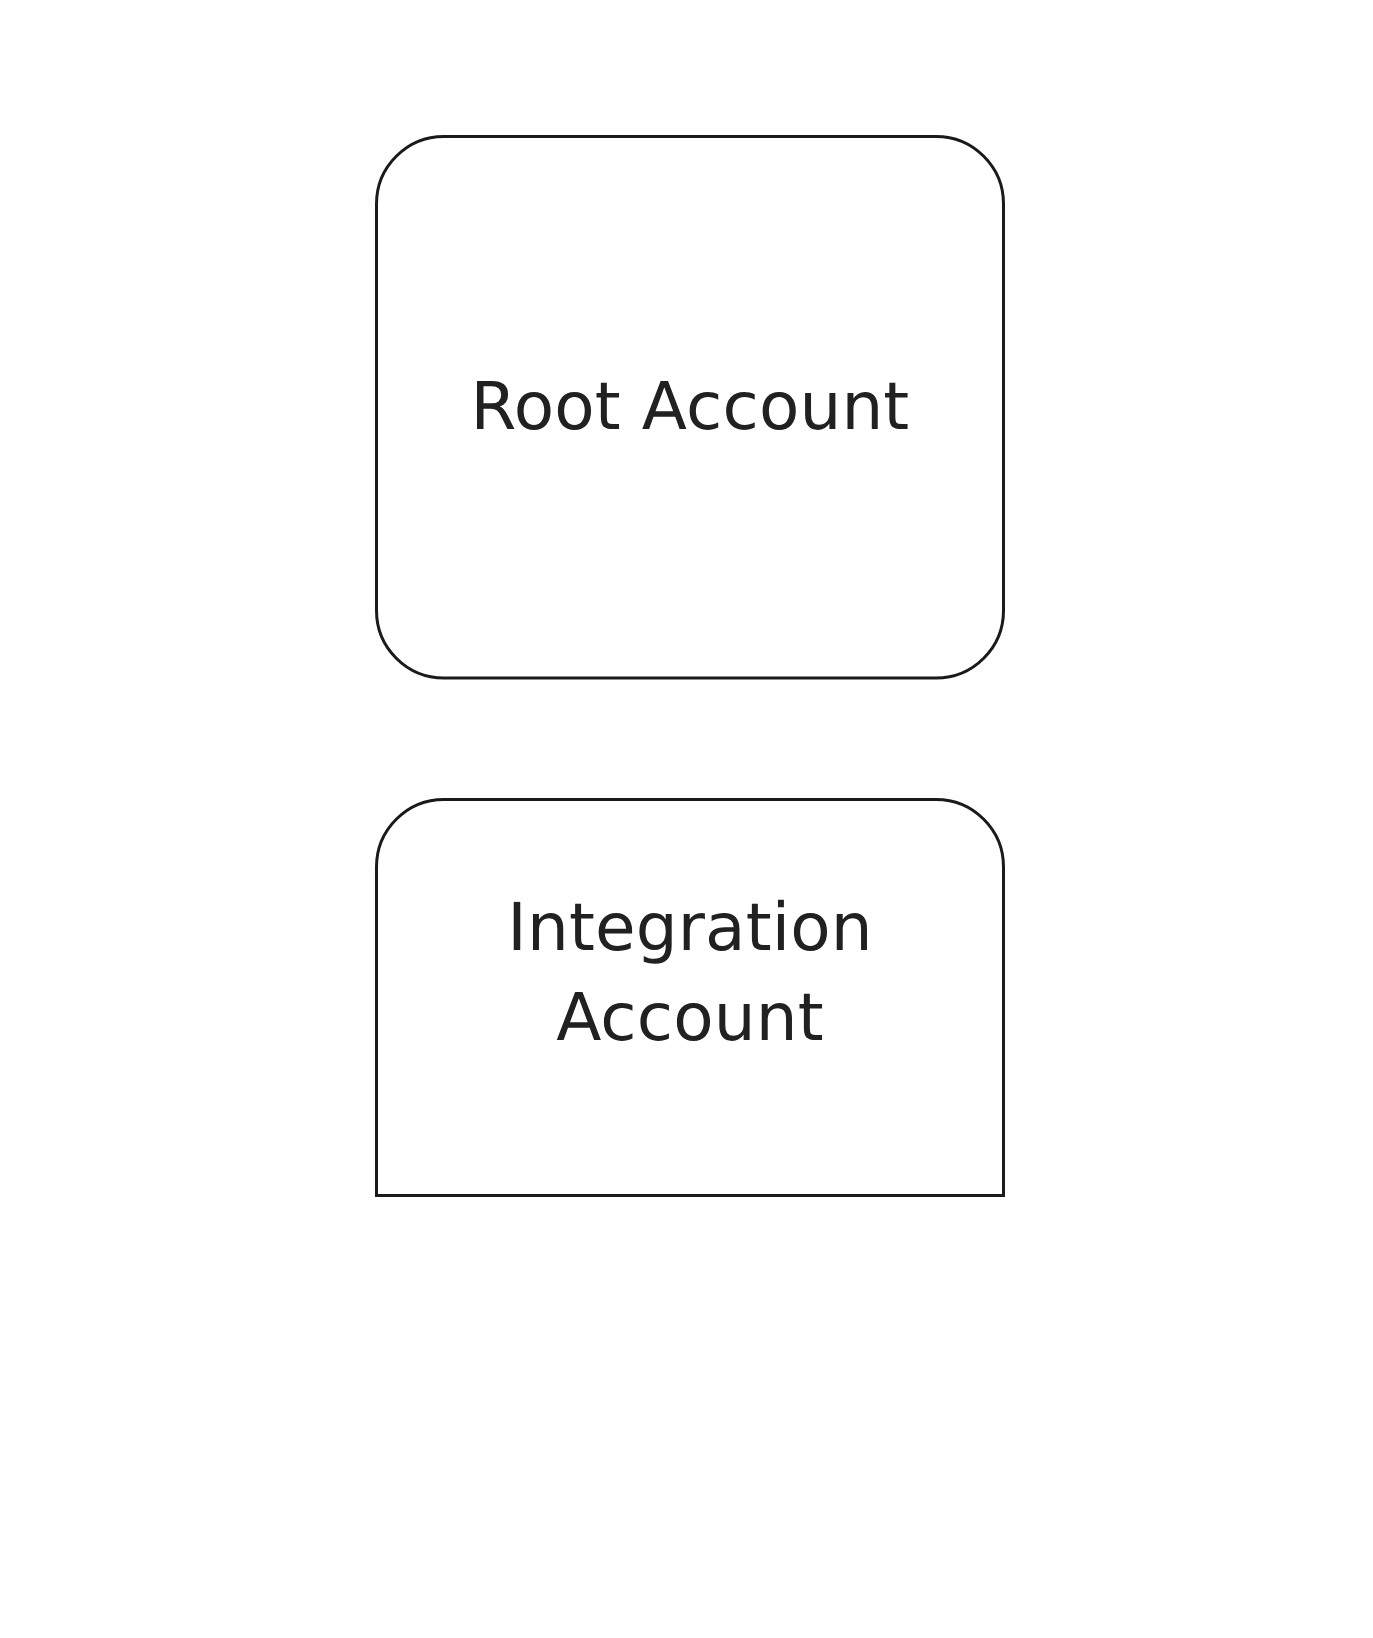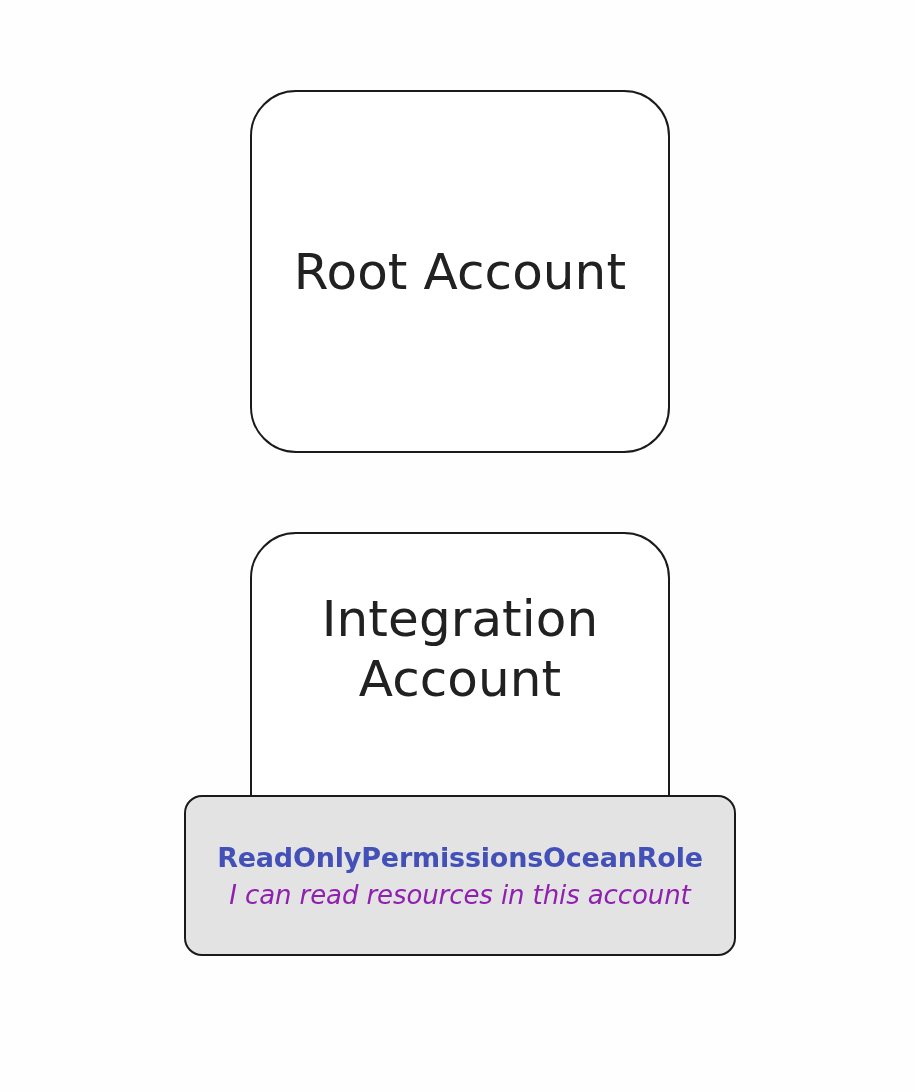--- a/index.html
+++ b/index.html
@@ -44,21 +44,21 @@
     left: 250px;
     top: 532px;
     width: 420px;
     height: 266px;
     border-radius: 46px 46px 0 0;
     align-items: center;
     padding-bottom: 0;
   }
 
   .account-label {
-    font-size: 50px;
+    font-size: 44px;
     line-height: 60px;
     color: #212121;
     text-align: center;
     letter-spacing: 0.1px;
     font-weight: 400;
     white-space: pre-line;
   }
 
   .account-box.integration .account-label {
     margin-bottom: 32px;
@@ -108,18 +108,14 @@
 
   <div class="account-box root">
     <div class="account-label">Root Account</div>
   </div>
 
   <div class="account-box integration">
     <div class="account-label">Integration
 Account</div>
   </div>
 
-  <div class="role-box">
-    <div class="role-name">ReadOnlyPermissionsOceanRole</div>
-    <div class="role-desc">I can read resources in this account</div>
-  </div>
 
 </div>
 
 </body></html>

